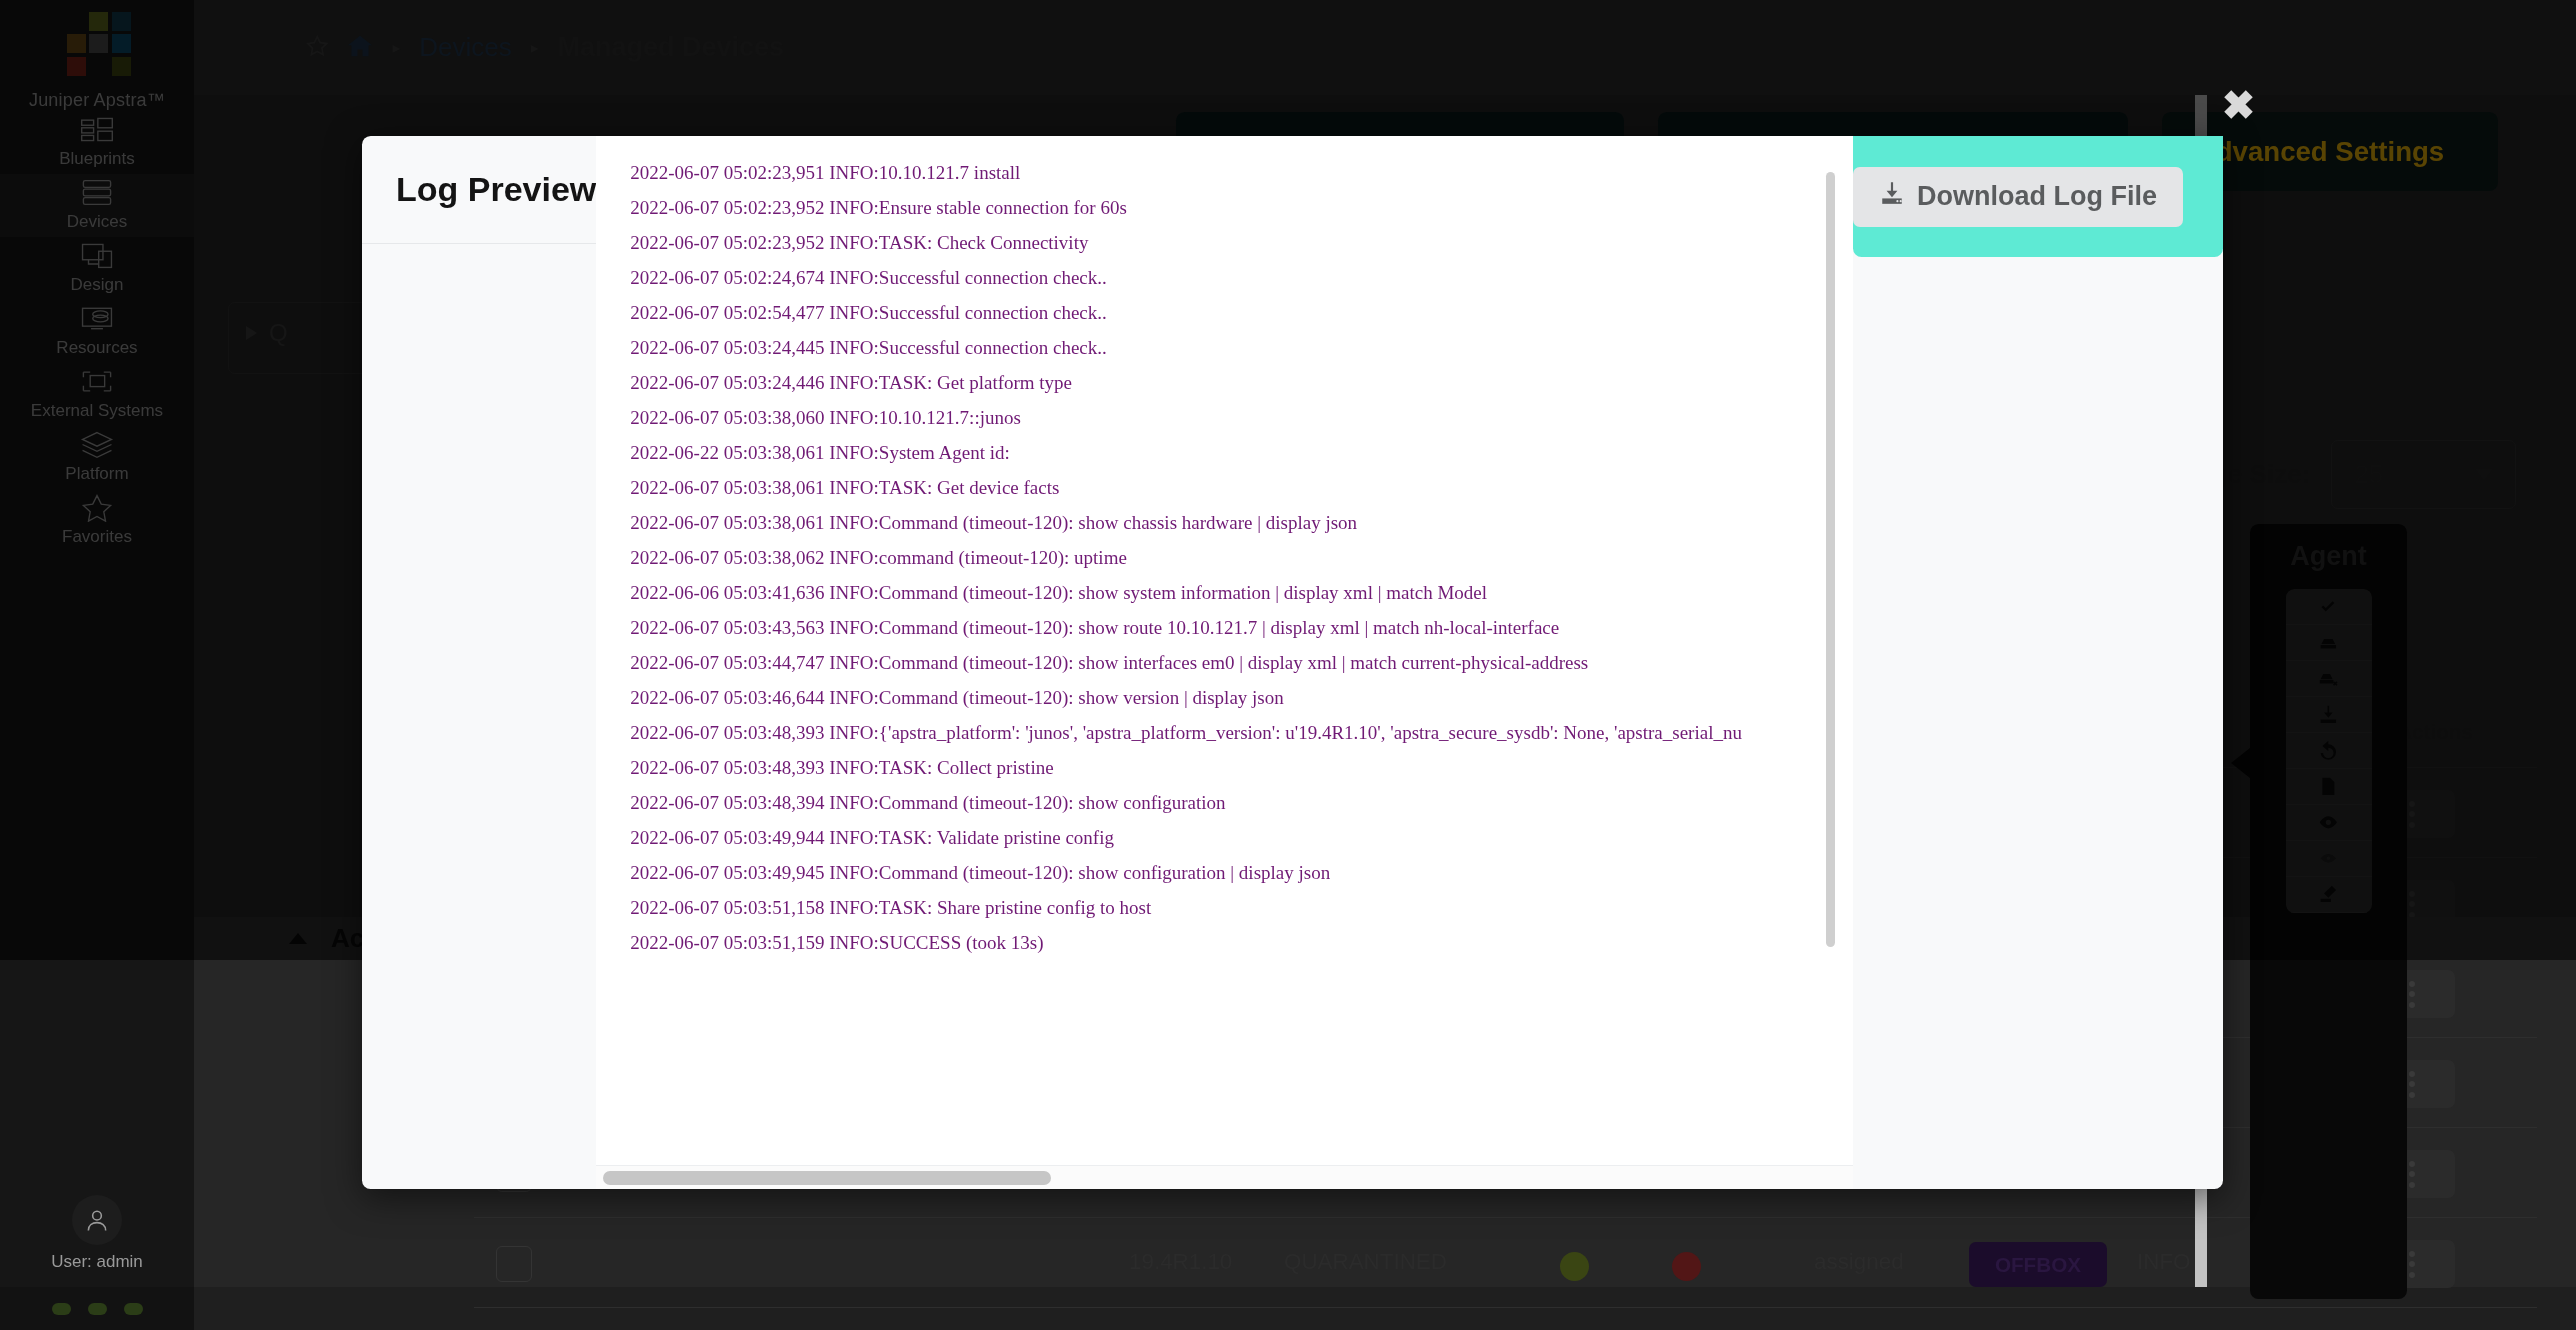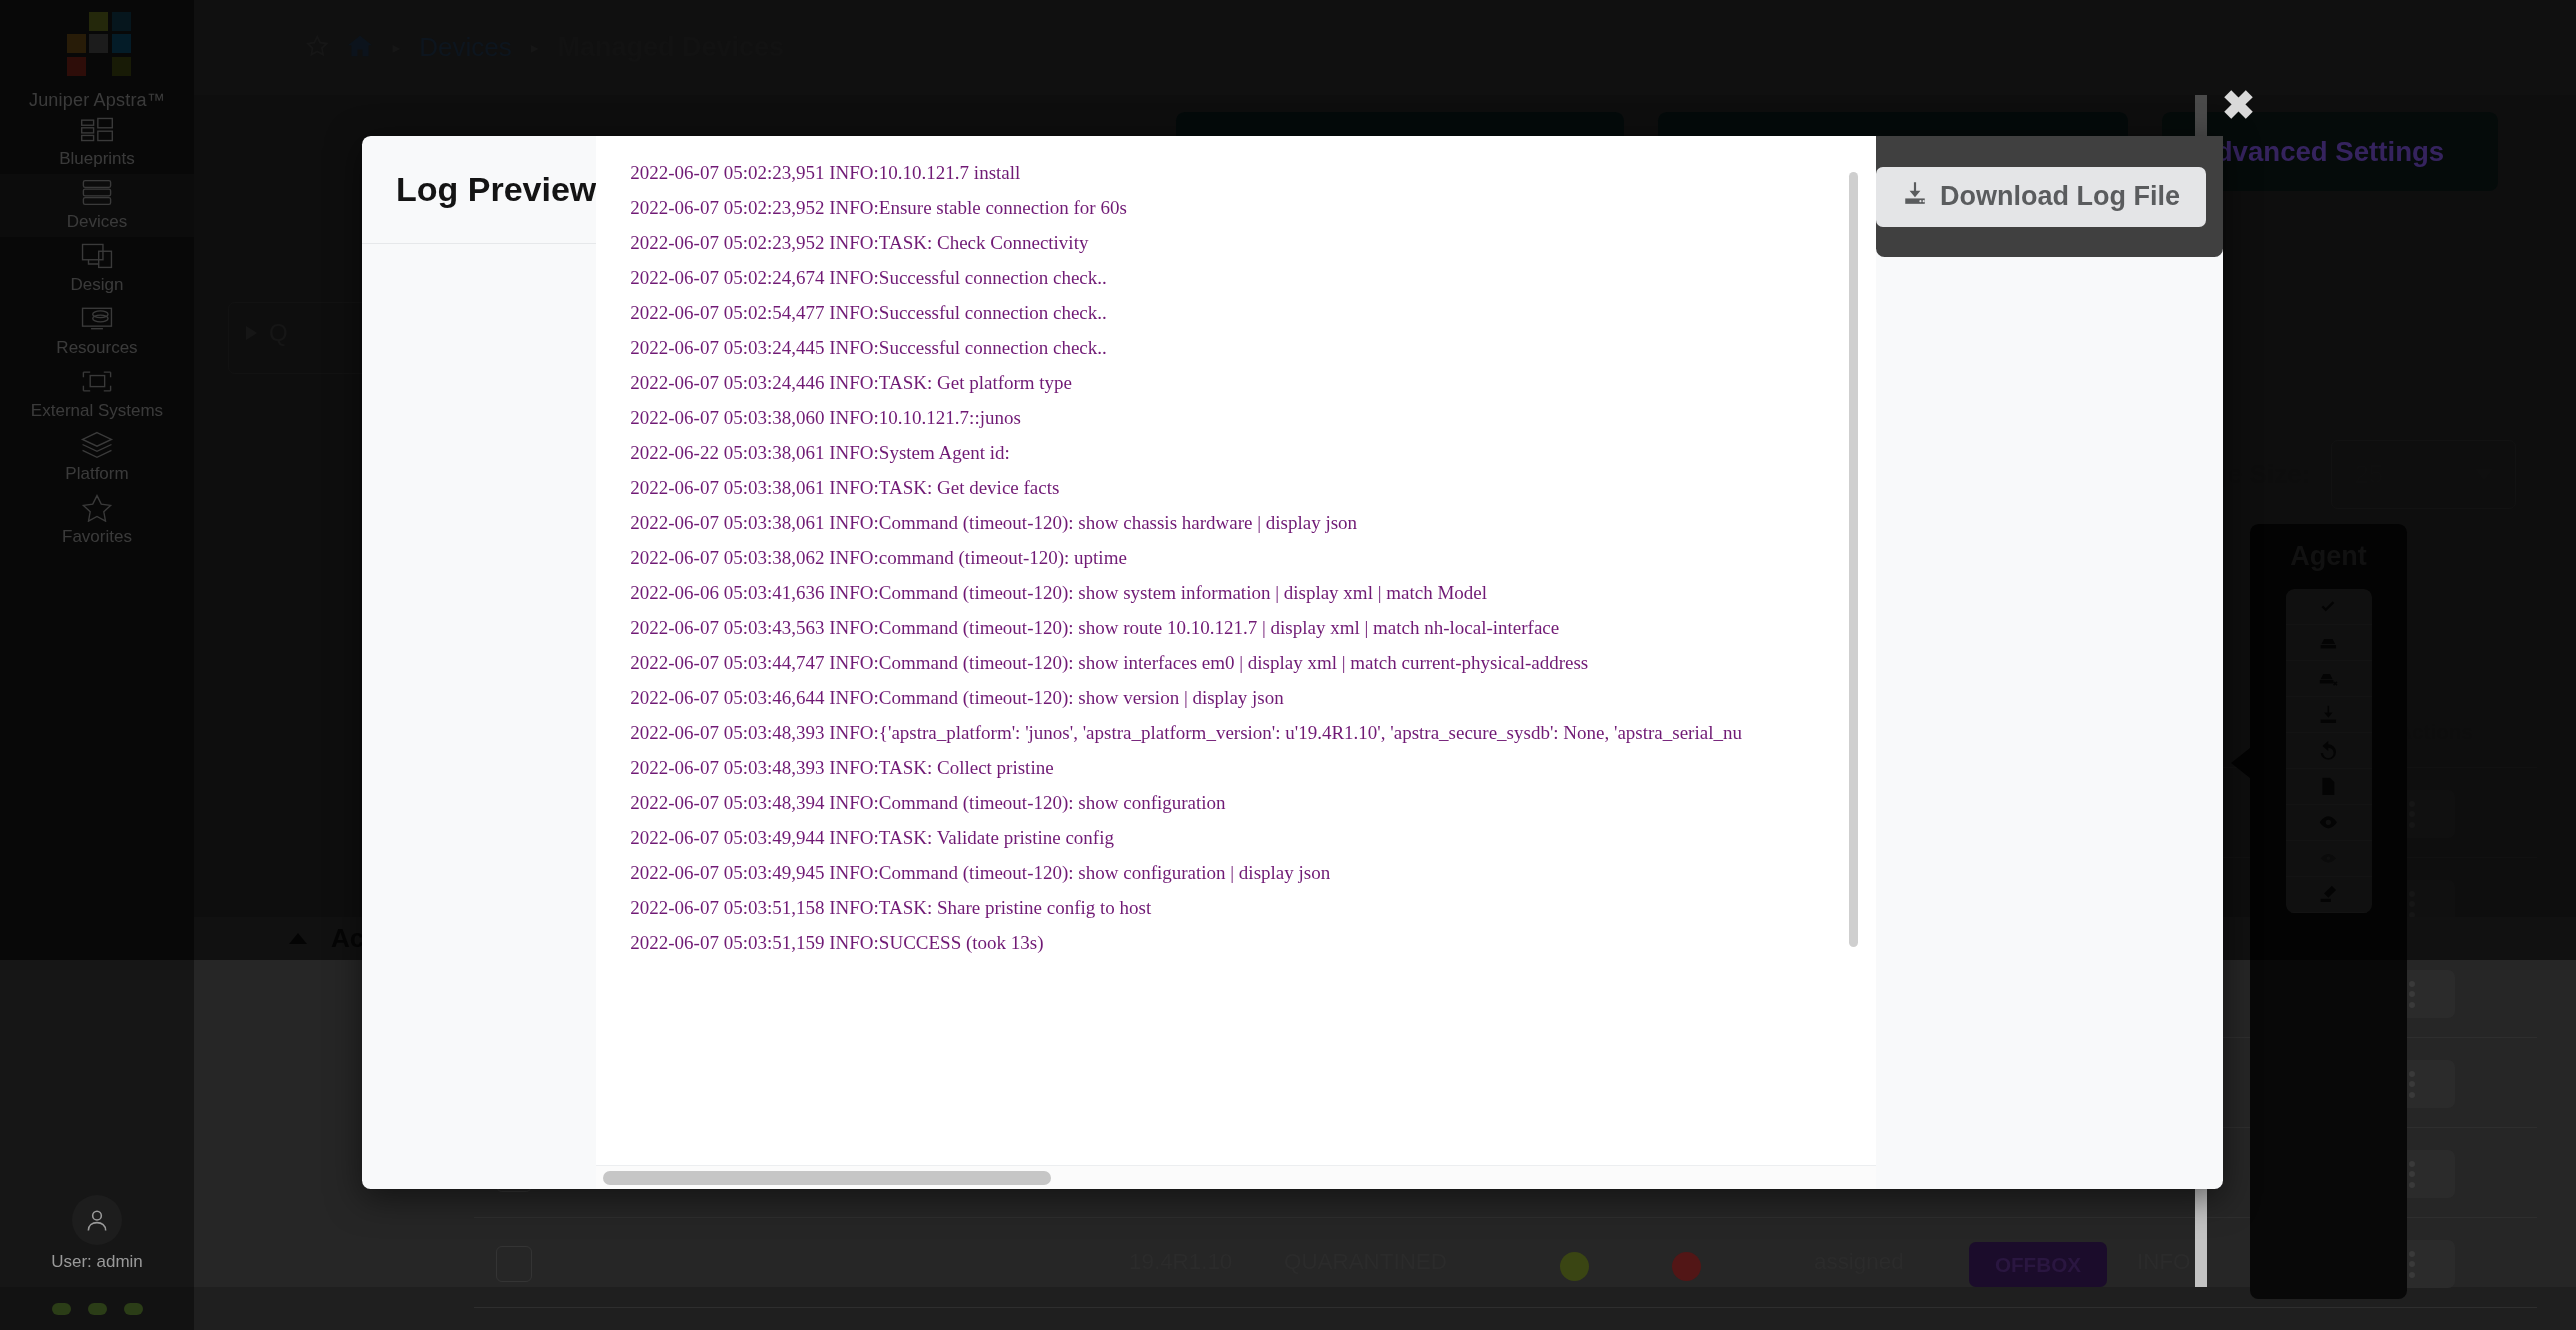--- a/index.html
+++ b/index.html
@@ -58,21 +58,21 @@
   .crumb-link { color: #22384f; font-size: 26px; }
   .crumb-cur { color: #303030; font-size: 27px; font-weight: bold; }
 
   
   .content { position: absolute; left: 194px; top: 95px; width: 2382px; height: 1192px; background: #262626; }
 
   .btn-row { position: absolute; top: 17px; left: 982px; display: flex; gap: 34px; }
   .teal-btn { width: 448px; height: 79px; border-radius: 8.6px; background: #0c1b1b; }
   .teal-btn.wide { width: 470px; }
   .teal-btn.adv {
-    width: 336px; background: #0e1d1c; color: #8b5cf6; font-size: 27.6px; font-weight: bold;
+    width: 336px; background: #0e1d1c; color: #eab308; font-size: 27.6px; font-weight: bold;
     display: flex; align-items: center; justify-content: center;
   }
 
   .query-row { position: absolute; top: 224px; left: 52px; display:flex; align-items:center; gap: 12px;
                color: #3a3a3a; font-size: 24px; }
   .tri-right { width: 0; height: 0; border-left: 11.2px solid #3a3a3a; border-top: 7.8px solid transparent; border-bottom: 7.8px solid transparent; }
   .query-box { width: 190px; height: 72px; border: 0.9px solid #303030; border-radius: 6.9px; }
 
   .pagesize { position: absolute; top: 345px; right: 60px; display:flex; align-items:center; gap: 20.7px;
               color: #232323; font-size: 26px; font-weight: bold; }
@@ -153,22 +153,22 @@
   .log-vscroll { position: absolute; right: 11.2px; top: 36px; width: 8.6px; height: 775px; border-radius: 5.2px; background: #cfcfcf; }
   .log-vtrack { position: absolute; right: 6.9px; top: 0; width: 17px; bottom: 24px; background: transparent; }
   
   .log-hscroll-track {
     position: absolute; left: 0; right: 0; bottom: 0; height: 24px; background: #fbfbfb;
     border-top: 0.9px solid #eceef0;
   }
   .log-hscroll-thumb { position: absolute; left: 6.9px; top: 5.2px; width: 448px; height: 13.8px; border-radius: 7.8px; background: #c6c6c6; }
 
   .modal-foot {
-    height: 121px; background: #404040; border-radius: 0 0 8.6px 8.6px;
-    display: flex; align-items: center; justify-content: flex-end; padding-right: 17px;
+    height: 121px; background: #5eead4; border-radius: 0 0 8.6px 8.6px;
+    display: flex; align-items: center; justify-content: flex-end; padding-right: 40px;
   }
   .dl-btn {
     height: 60px; background: #e4e5e7; border: none; border-radius: 6.9px;
     display: inline-flex; align-items: center; gap: 12px; padding: 0 26px;
     color: #5a5c5e; font-size: 27px; font-weight: bold; cursor: pointer;
     font-family: "Liberation Sans", sans-serif;
   }
   .dl-btn svg { width: 26px; height: 26px; fill: #5a5c5e; }
 </style>
 </head>

